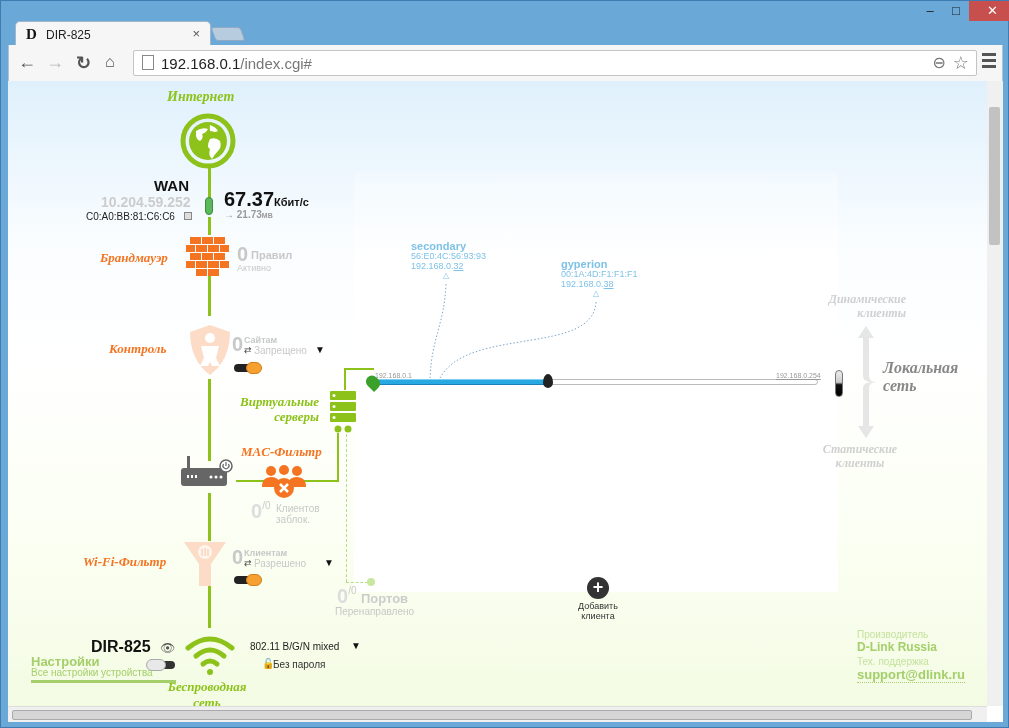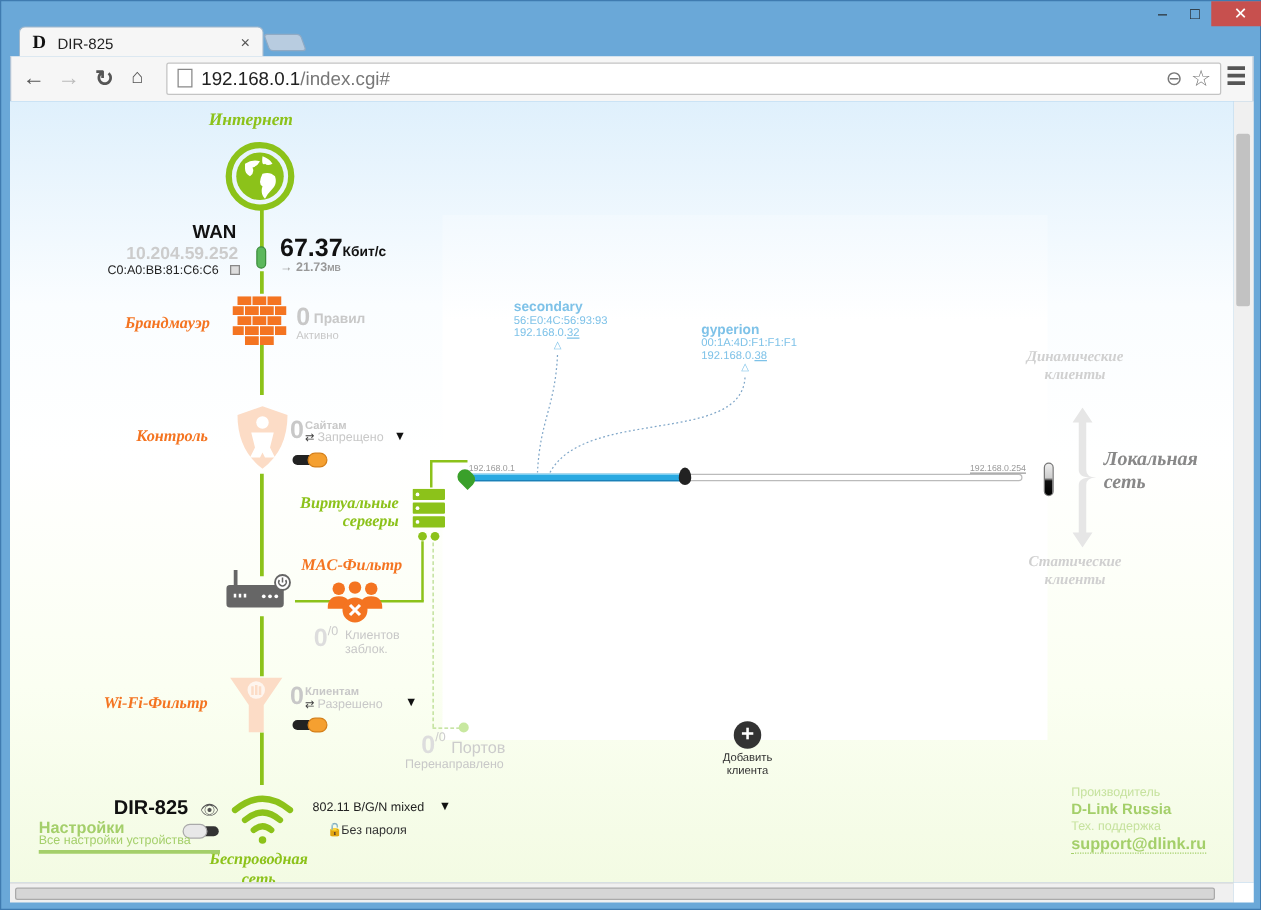--- a/index.html
+++ b/index.html
@@ -213,23 +213,23 @@
     <div class="abs grey" style="left:236px;top:467px;font-size:9px;font-weight:bold">Клиентам</div>
     <div class="abs" style="left:236px;top:477px;font-size:9px;color:#444">⇄</div>
     <div class="abs grey" style="left:246px;top:477px;font-size:10px">Разрешено</div>
     <div class="abs" style="left:316px;top:476px;font-size:10px;color:#111">▼</div>
     <div class="toggle" style="left:226px;top:495px">
         <span class="k"></span>
       </div>
 
     <div class="abs" style="left:329px;top:504px;color:#ddd">
       <span style="font-size:20px;font-weight:bold">0</span><span style="font-size:10px;vertical-align:9px;color:#ccc">/0</span>
-      <span style="font-size:13px;font-weight:normal;color:#ccc">Портов</span>
-    </div>
-    <div class="abs grey" style="left:316px;top:525px;font-size:10px">Перенаправлено</div>
+      <span style="font-size:13px;font-weight:bold;color:#ccc">Портов</span>
+    </div>
+    <div class="abs grey" style="left:327px;top:525px;font-size:10px">Перенаправлено</div>
 
     <div class="abs" style="left:83px;top:557px;font-size:16px;font-weight:bold;color:#111">DIR-825</div>
     <div class="abs" style="left:152px;top:560px;font-size:12px;color:#555">👁</div>
     <div class="toggle off" style="left:141px;top:580px">
         <span class="k"></span>
       </div>
     <svg class="abs" style="left:176px;top:553px" width="52" height="42" viewBox="0 0 52 42">
       <path d="M4 14 q22 -18 44 0" stroke="#8cc21a" stroke-width="5" fill="none" stroke-linecap="round"></path>
       <path d="M12 22 q14 -12 28 0" stroke="#8cc21a" stroke-width="5" fill="none" stroke-linecap="round"></path>
       <path d="M19 30 q7 -6 14 0" stroke="#8cc21a" stroke-width="5" fill="none" stroke-linecap="round"></path>
@@ -268,21 +268,21 @@
       <div><span>192.168.0.</span><span style="text-decoration:underline">32</span></div>
       <div style="margin-left:32px;font-size:8px">△</div>
     </div>
     <div class="abs" style="left:553px;top:178px;font-size:9px;color:#7ec2e8;line-height:10px">
       <div style="font-size:11px;font-weight:bold">gyperion</div>
       <div>00:1A:4D:F1:F1:F1</div>
       <div><span>192.168.0.</span><span style="text-decoration:underline">38</span></div>
       <div style="margin-left:32px;font-size:8px">△</div>
     </div>
 
-    <div class="abs lbl-it" style="left:806px;top:197px;font-size:12px;color:#d0d0d0;text-align:center;width:92px;line-height:14px">
+    <div class="abs lbl-it" style="left:806px;top:211px;font-size:12px;color:#d0d0d0;text-align:right;width:92px;line-height:14px">
       <div>Динамические</div>
       <div>клиенты</div>
     </div>
     <svg class="abs" style="left:850px;top:245px" width="24" height="112" viewBox="0 0 24 112">
       <path d="M8 0 L0 12 h5 v38 q0 6 10 6 q-10 0 -10 6 v38 h-5 l8 12 l8 -12 h-5 v-38 q0 -6 8 -6 q-8 0 -8 -6 v-38 h5 z" fill="#e6e6e6"></path>
     </svg>
     <div class="abs lbl-it" style="left:875px;top:278px;font-size:16px;color:#888;line-height:18px">
       <div>Локальная</div>
       <div>сеть</div>
     </div>

